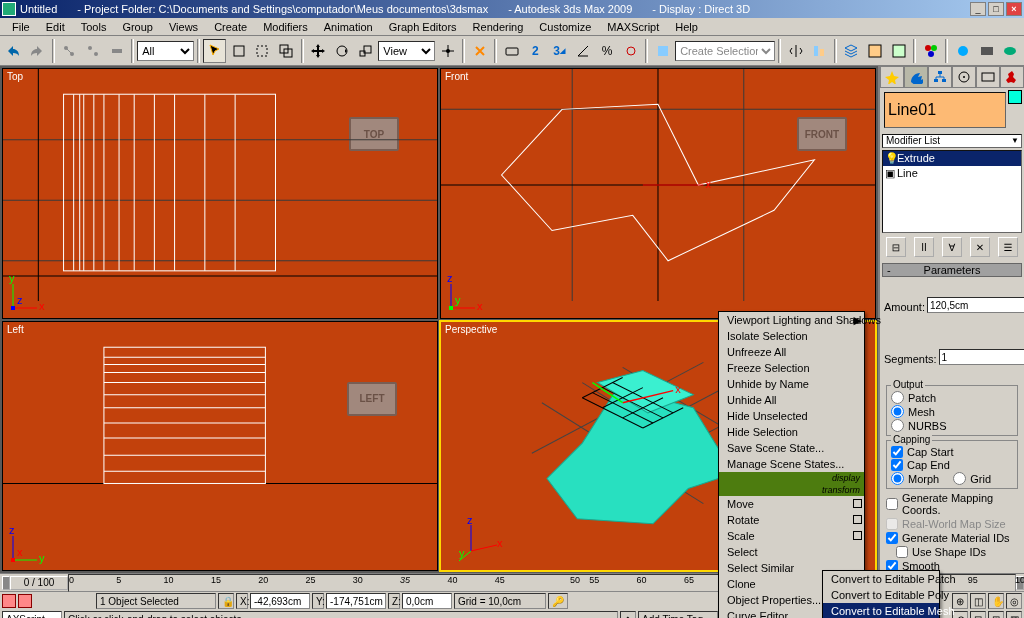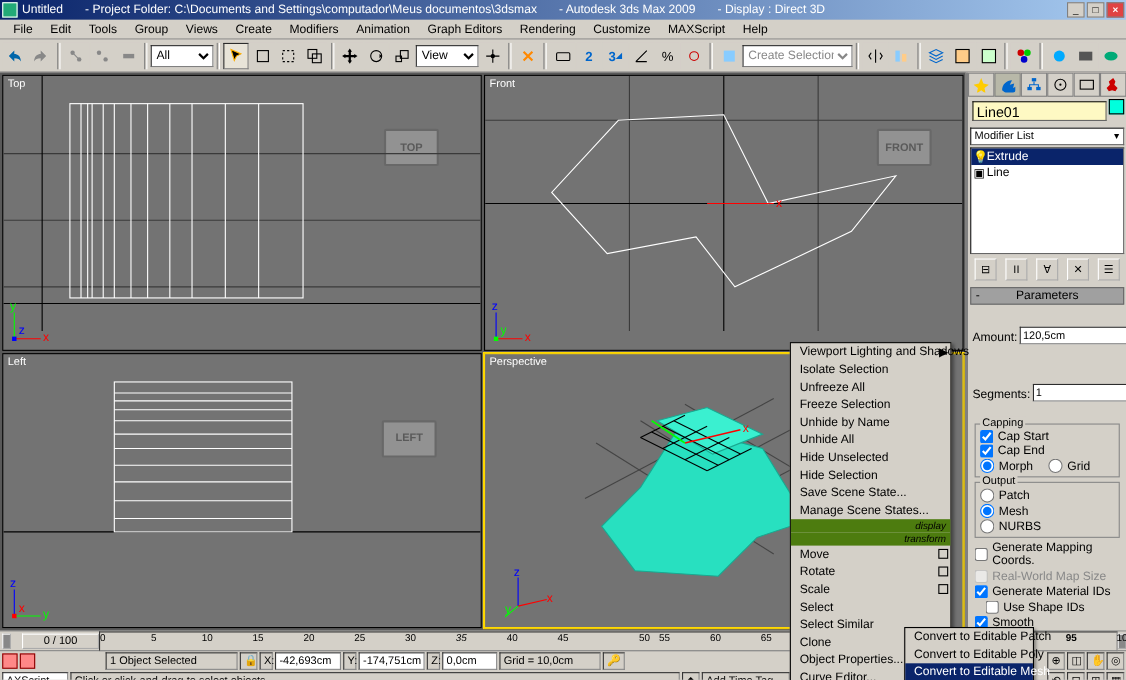--- a/index.html
+++ b/index.html
@@ -13,50 +13,50 @@
 .menubar { height:18px; background:#d4d0c8; display:flex; align-items:center; padding-left:4px; border-bottom:1px solid #808080; }
 .menubar span { padding:0 8px; cursor:default; font-size:11px; }
 .toolbar { height:30px; background:#d4d0c8; display:flex; align-items:center; border-bottom:1px solid #808080; padding:0 2px; gap:1px; }
 .toolbar .sep { width:3px;height:24px;border-left:1px solid #808080;border-right:1px solid #fff;margin:0 2px; }
 .tbtn { width:24px;height:24px;background:#d4d0c8;border:1px solid #d4d0c8;display:flex;align-items:center;justify-content:center;font-size:12px; position:relative; }
 .tbtn svg { width:16px;height:16px; }
 .tbtn.active { background:#e8e4d8;border:1px inset #808080; }
 select.tb { height:20px; font-size:11px; background:#fff; border:1px inset #808080; }
 .main { display:flex; height:507px; }
 .viewports { flex:1; display:grid; grid-template-columns:1fr 1fr; grid-template-rows:1fr 1fr; gap:2px; background:#595959; padding:2px; }
-.vp { background:#737373; border:1px solid #000; position:relative; overflow:hidden; }
+.vp { background:#c2410c; border:1px solid #000; position:relative; overflow:hidden; }
 .vp.active { border:1px solid #ffd800; outline:1px solid #ffd800; }
 .vp-label { position:absolute; top:2px; left:4px; color:#fff; font-size:10px; z-index:5; }
 .vp .grid-surface { position:absolute; inset:0; }
 .cube-label { position:absolute; width:50px; height:34px; background:#9a9a9a; border:2px solid #666; display:flex; align-items:center; justify-content:center; color:#555; font-weight:bold; font-size:10px; opacity:.8; border-radius:2px; }
 .cmdpanel { width:146px; background:#d4d0c8; border-left:2px solid #808080; display:flex; flex-direction:column; overflow:hidden; }
 .cmdtabs { display:flex; height:22px; }
 .cmdtab { flex:1;height:22px;background:#d4d0c8;border:1px solid #808080;display:flex;align-items:center;justify-content:center;font-size:10px; }
 .cmdtab.active { background:#b8b8a8; }
 .field { display:flex;align-items:flex-end;margin:18px 4px;gap:2px; }
 .field input[type=text] { flex:1;height:16px;border:1px inset #808080;font-size:10px;padding:0 2px; }
-.objname { height:18px;background:#fef9c3;border:1px inset #666;margin:2px;padding:1px 3px;display:flex;align-items:center;font-size:13px; }
+.objname { height:36px;background:#fdba74;border:1px inset #666;margin:2px;padding:1px 3px;display:flex;align-items:center;font-size:16px; }
 .swatch { width:14px;height:14px;background:#0fd; border:1px solid #000; }
 .modlist { height:16px;background:#fff;border:1px inset #666;margin:2px;display:flex;align-items:center;font-size:10px;padding:0 3px;position:relative; }
 .modlist::after { content:"▼";position:absolute;right:2px;font-size:8px; }
 .stack { background:#fff;border:1px inset #666;margin:0 2px;height:100px;font-size:11px; }
 .stackrow { display:flex;align-items:center;padding:0 2px;height:15px; }
 .stackrow.sel { background:#0a246a;color:#fff; }
 .stackbtns { display:flex;justify-content:space-between;margin:4px 6px; }
 .sbtn { width:20px;height:20px;background:#d4d0c8;border:1px outset #fff;font-size:10px;display:flex;align-items:center;justify-content:center; }
 .rollout-head { background:#a0a0a0;height:16px;border:1px solid #666;margin:2px;display:flex;align-items:center;justify-content:center;font-size:11px;position:relative; }
 .rollout-head .dash { position:absolute;left:4px; }
 .groupbox { border:1px solid #888;margin:2px 6px;padding:4px 4px 2px;position:relative; }
 .groupbox .grplabel { position:absolute;top:-7px;left:4px;background:#d4d0c8;padding:0 2px;font-size:10px; }
 .chk { display:flex;align-items:center;gap:4px;margin:1px 0;font-size:11px; }
 .chk input { width:12px;height:12px; }
 .radio { display:flex;align-items:center;gap:4px;margin:1px 0;font-size:11px; }
 .bottom { height:55px;background:#d4d0c8;border-top:1px solid #808080;display:flex;flex-direction:column; }
 .timeline { height:18px;display:flex;align-items:center;border-bottom:1px solid #888; position:relative; }
-.timeslider { width:70px;height:14px;background:#d4d0c8;border:1px outset #fff;display:flex;align-items:center;justify-content:center;font-size:10px;margin-left:10px; }
+.timeslider { width:58px;height:14px;background:#d4d0c8;border:1px outset #fff;display:flex;align-items:center;justify-content:center;font-size:10px;}
 .ruler { flex:1;height:18px;position:relative;background:#d4d0c8;border:1px inset #888; }
 .ruler .tick { position:absolute;top:0;font-size:9px;color:#000; }
 .statusrow { display:flex;align-items:center;height:18px;gap:2px;padding:0 2px; }
 .statusrow .cell { background:#d4d0c8;border:1px inset #888;height:16px;display:flex;align-items:center;padding:0 3px;font-size:10px; }
 .ctxmenu { position:absolute; background:#d4d0c8; border:1px solid #000; box-shadow:2px 2px 3px rgba(0,0,0,.4); font-size:11px; z-index:100; }
 .ctxmenu .hdr { background:#4d7c0f;color:#000;text-align:right;padding:1px 4px;font-size:9px;font-style:italic; }
 .ctxmenu .mi { padding:2px 14px 2px 8px;white-space:nowrap;position:relative; }
 .ctxmenu .mi.sel { background:#0a246a;color:#fff; }
 .ctxmenu .mi .arrow { position:absolute;right:2px; }
 .ctxmenu .mi .box { position:absolute;right:2px;width:9px;height:9px;border:1px solid #000; top:3px;}
@@ -455,45 +455,45 @@
       </div>
     <div class="field">
         <span>Amount:</span>
         <input type="text" value="120,5cm" style="">
       </div>
     <div class="field">
         <span>Segments:</span>
         <input type="text" value="1" style="">
       </div>
     <div class="groupbox">
+        <span class="grplabel">Output</span>
+      <div class="radio">
+          <input type="radio" style="">
+          <span>Patch</span>
+        </div>
+      <div class="radio">
+          <input type="radio" checked="" style="">
+          <span>Mesh</span>
+        </div>
+      <div class="radio">
+          <input type="radio" style="">
+          <span>NURBS</span>
+        </div>
+    </div>
+    <div class="groupbox">
         <span class="grplabel">Capping</span>
       <div class="chk">
           <input type="checkbox" checked="" style="">
           <span>Cap Start</span>
         </div>
       <div class="chk">
           <input type="checkbox" checked="" style="">
           <span>Cap End</span>
         </div>
       <div class="radio"><input type="radio" checked="" style=""><span>Morph</span>&nbsp;&nbsp;<input type="radio" style=""><span>Grid</span></div>
-    </div>
-    <div class="groupbox">
-        <span class="grplabel">Output</span>
-      <div class="radio">
-          <input type="radio" style="">
-          <span>Patch</span>
-        </div>
-      <div class="radio">
-          <input type="radio" checked="" style="">
-          <span>Mesh</span>
-        </div>
-      <div class="radio">
-          <input type="radio" style="">
-          <span>NURBS</span>
-        </div>
     </div>
     <div class="chk" style="margin-left:6px">
         <input type="checkbox" style="">
         <span>Generate Mapping Coords.</span>
       </div>
     <div class="chk" style="margin-left:6px;color:#888">
         <input type="checkbox" disabled="" style="">
         <span>Real-World Map Size</span>
       </div>
     <div class="chk" style="margin-left:6px">
@@ -528,21 +528,21 @@
         <span class="tick" style="left: 45%;">45</span>
         <span class="tick" style="left: 50%; margin-left: 28px;">50</span>
         <span class="tick" style="left: 55%;">55</span>
         <span class="tick" style="left: 60%;">60</span>
         <span class="tick" style="left: 65%; text-align: center;">65</span>
         <span class="tick" style="left: 70%;">70</span>
         <span class="tick" style="left: 75%;">75</span>
         <span class="tick" style="left: 80%;">80</span>
         <span class="tick" style="left: 85%;">85</span>
         <span class="tick" style="left: 90%;">90</span>
-        <span class="tick" style="left: 95%; font-weight: bold;">95</span>
+        <span class="tick" style="left: 95%;">95</span>
         <span class="tick" style="left: 100%;">100</span>
       </div>
     <div style="width:8px;height:14px;background:#888;border:1px outset #fff"></div>
   </div>
   <div class="statusrow">
     <div style="width:14px;height:14px;background:#f88;border:1px solid #800"></div>
     <div style="width:14px;height:14px;background:#f88;border:1px solid #800"></div>
     <div style="width:60px"></div>
     <div class="cell" style="width:120px">1 Object Selected</div>
     <div class="cell" style="width:16px">🔒</div>

